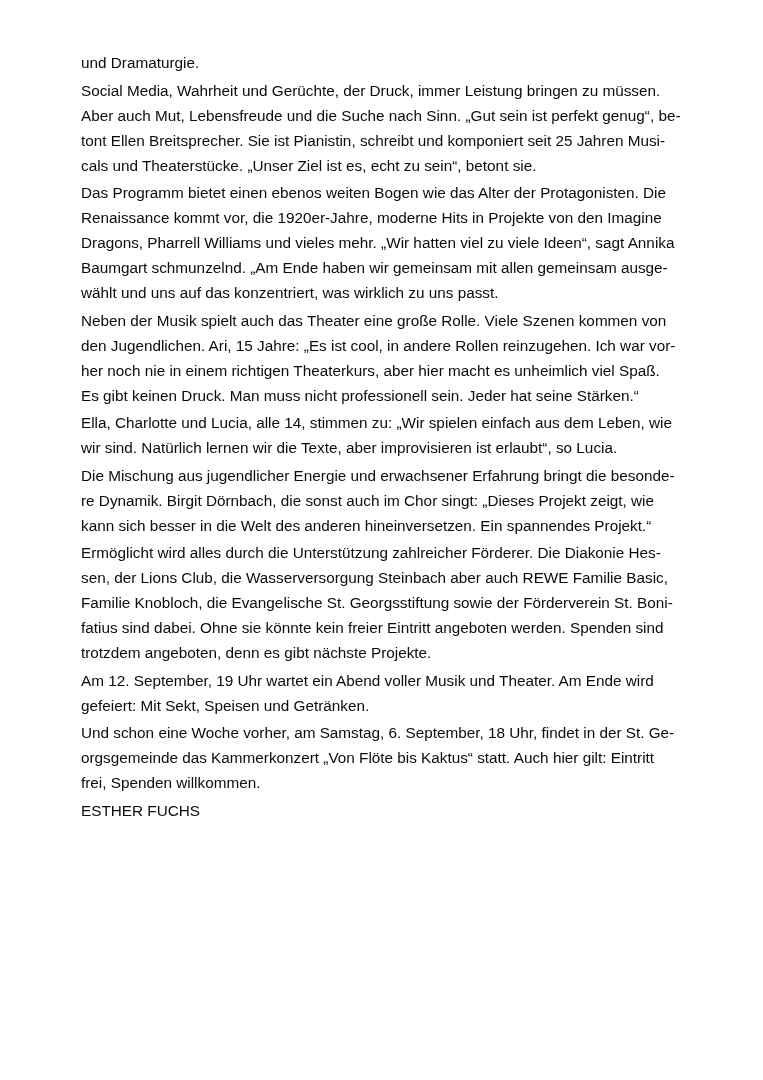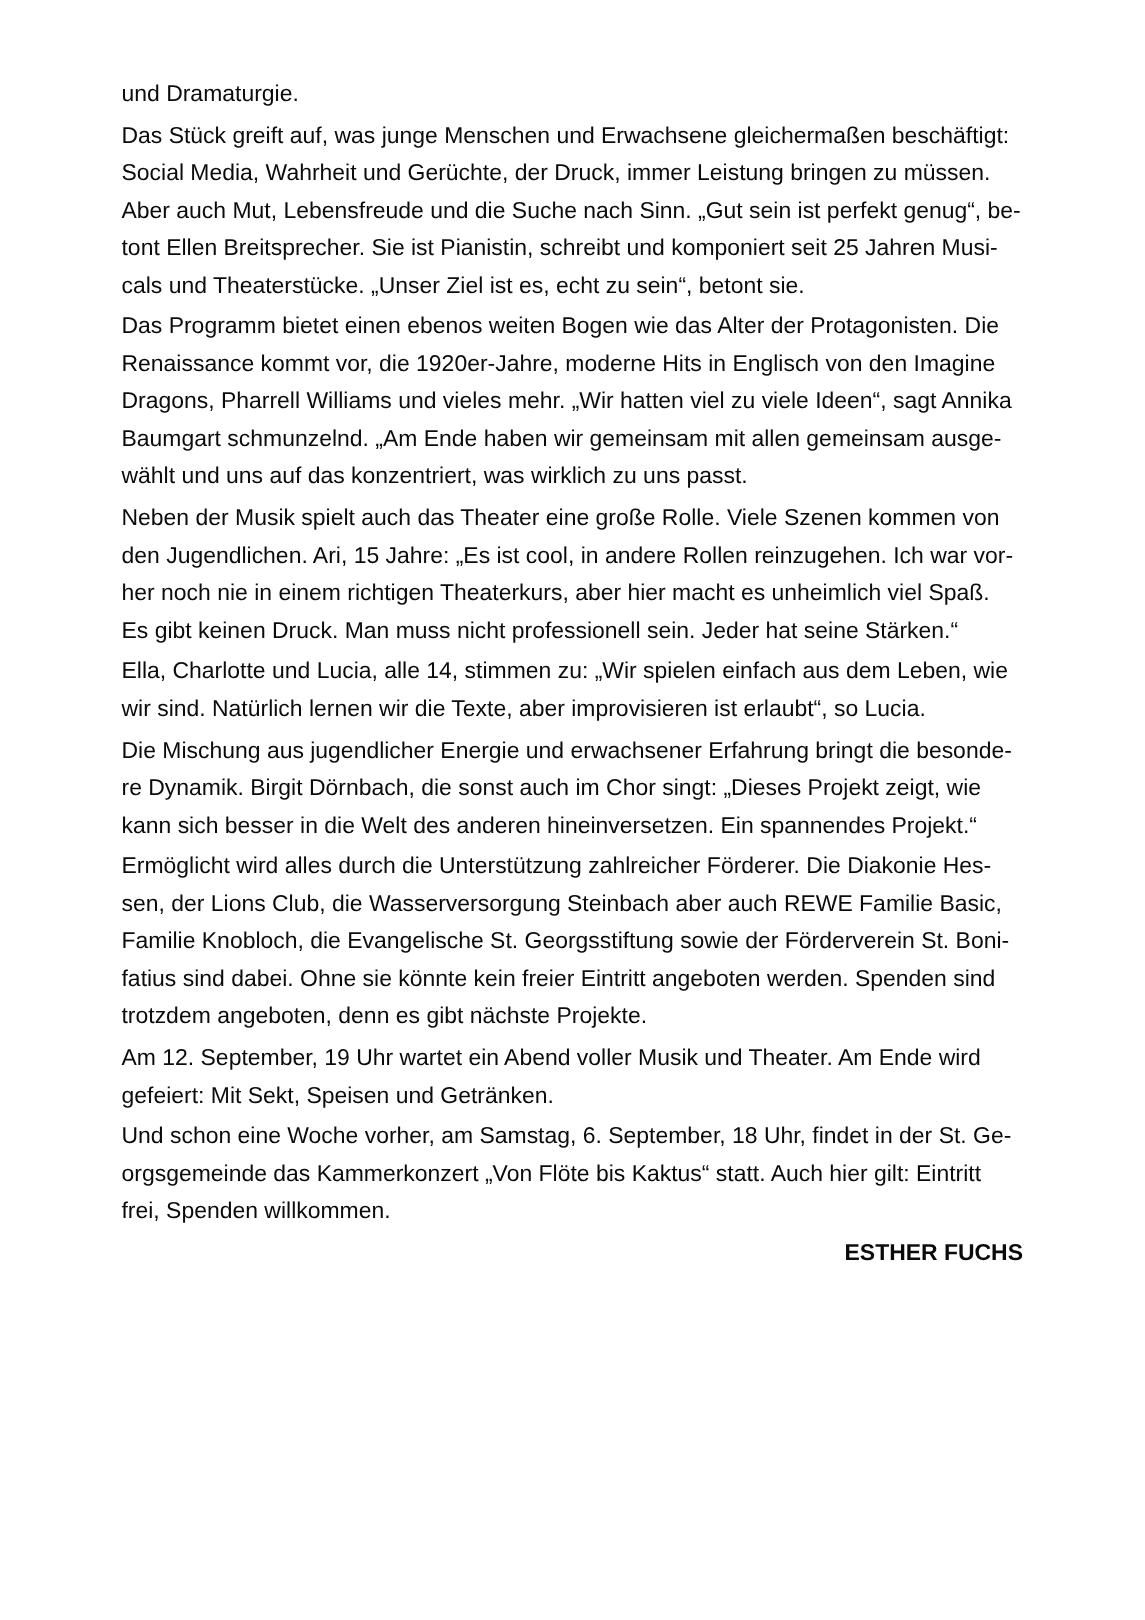--- a/index.html
+++ b/index.html
@@ -27,48 +27,47 @@
     font-weight: 400;
   }
   .article p {
     margin: 0 0 2.5px 0;
     padding: 0;
   }
   .line {
     white-space: pre;
   }
   .signature {
-    font-weight: bold;
-    text-align: right;
+    font-weight: normal;
+    text-align: left;
     white-space: pre;
   }
 </style>
 </head>
 <body>
 
 <div class="page">
   <div class="article">
 
     <p>
       <span class="line">und Dramaturgie.</span>
     </p>
 
     <p>
       </p>
-      <div class="line">Das Stück greift auf, was junge Menschen und Erwachsene gleichermaßen beschäftigt:</div>
       <div class="line">Social Media, Wahrheit und Gerüchte, der Druck, immer Leistung bringen zu müssen.</div>
       <div class="line">Aber auch Mut, Lebensfreude und die Suche nach Sinn. „Gut sein ist perfekt genug“, be-</div>
       <div class="line">tont Ellen Breitsprecher. Sie ist Pianistin, schreibt und komponiert seit 25 Jahren Musi-</div>
       <div class="line">cals und Theaterstücke. „Unser Ziel ist es, echt zu sein“, betont sie.</div>
     <p></p>
 
     <p>
       </p>
       <div class="line">Das Programm bietet einen ebenos weiten Bogen wie das Alter der Protagonisten. Die</div>
-      <div class="line">Renaissance kommt vor, die 1920er-Jahre, moderne Hits in Englisch von den Imagine</div>
+      <div class="line">Renaissance kommt vor, die 1920er-Jahre, moderne Hits in Projekte von den Imagine</div>
       <div class="line">Dragons, Pharrell Williams und vieles mehr. „Wir hatten viel zu viele Ideen“, sagt Annika</div>
       <div class="line">Baumgart schmunzelnd. „Am Ende haben wir gemeinsam mit allen gemeinsam ausge-</div>
       <div class="line">wählt und uns auf das konzentriert, was wirklich zu uns passt.</div>
     <p></p>
 
     <p>
       </p>
       <div class="line">Neben der Musik spielt auch das Theater eine große Rolle. Viele Szenen kommen von</div>
       <div class="line">den Jugendlichen. Ari, 15 Jahre: „Es ist cool, in andere Rollen reinzugehen. Ich war vor-</div>
       <div class="line">her noch nie in einem richtigen Theaterkurs, aber hier macht es unheimlich viel Spaß.</div>

